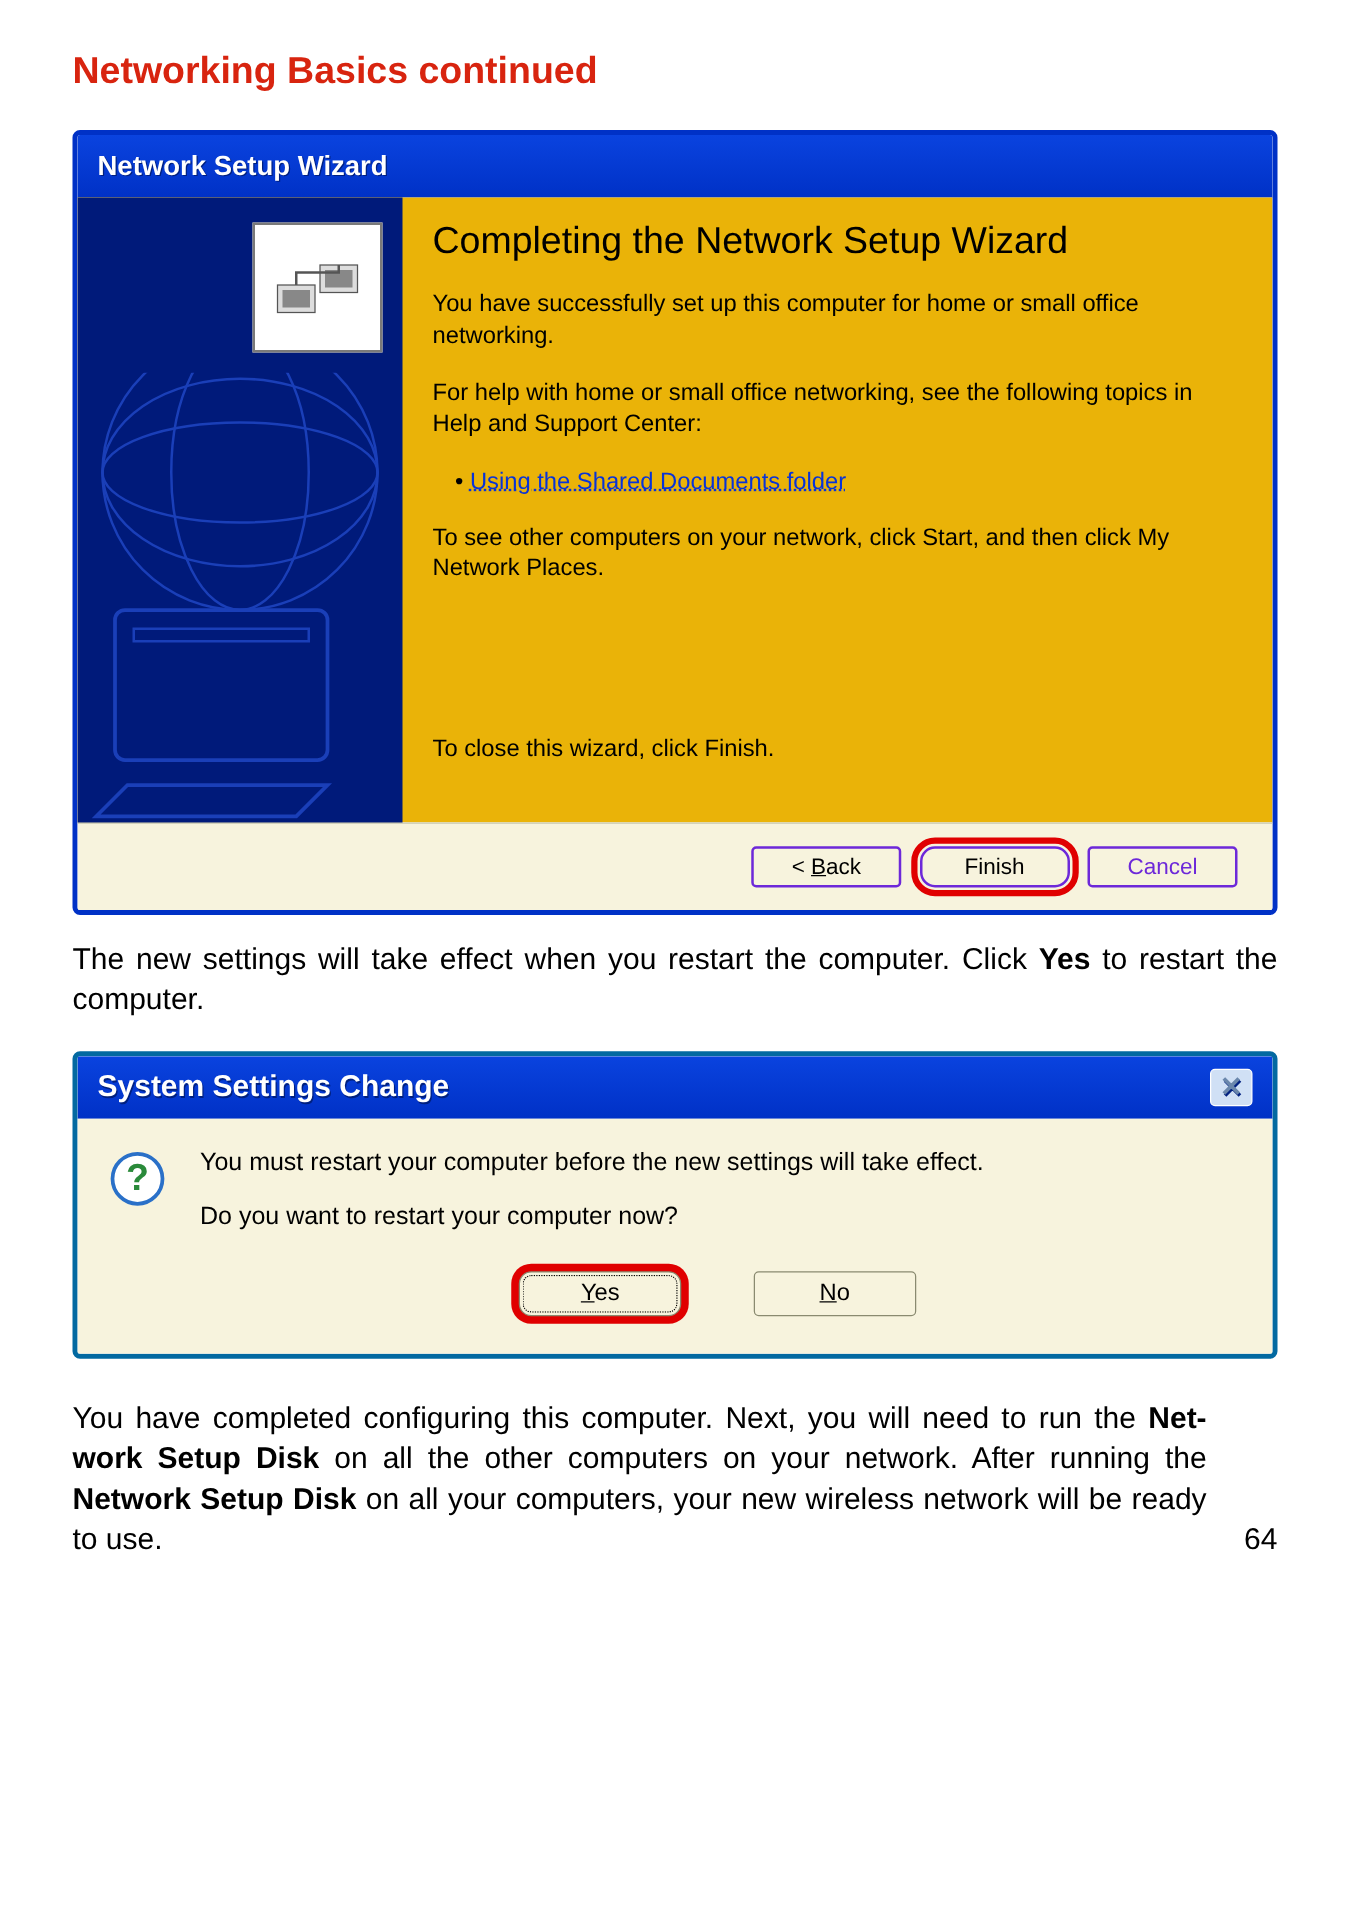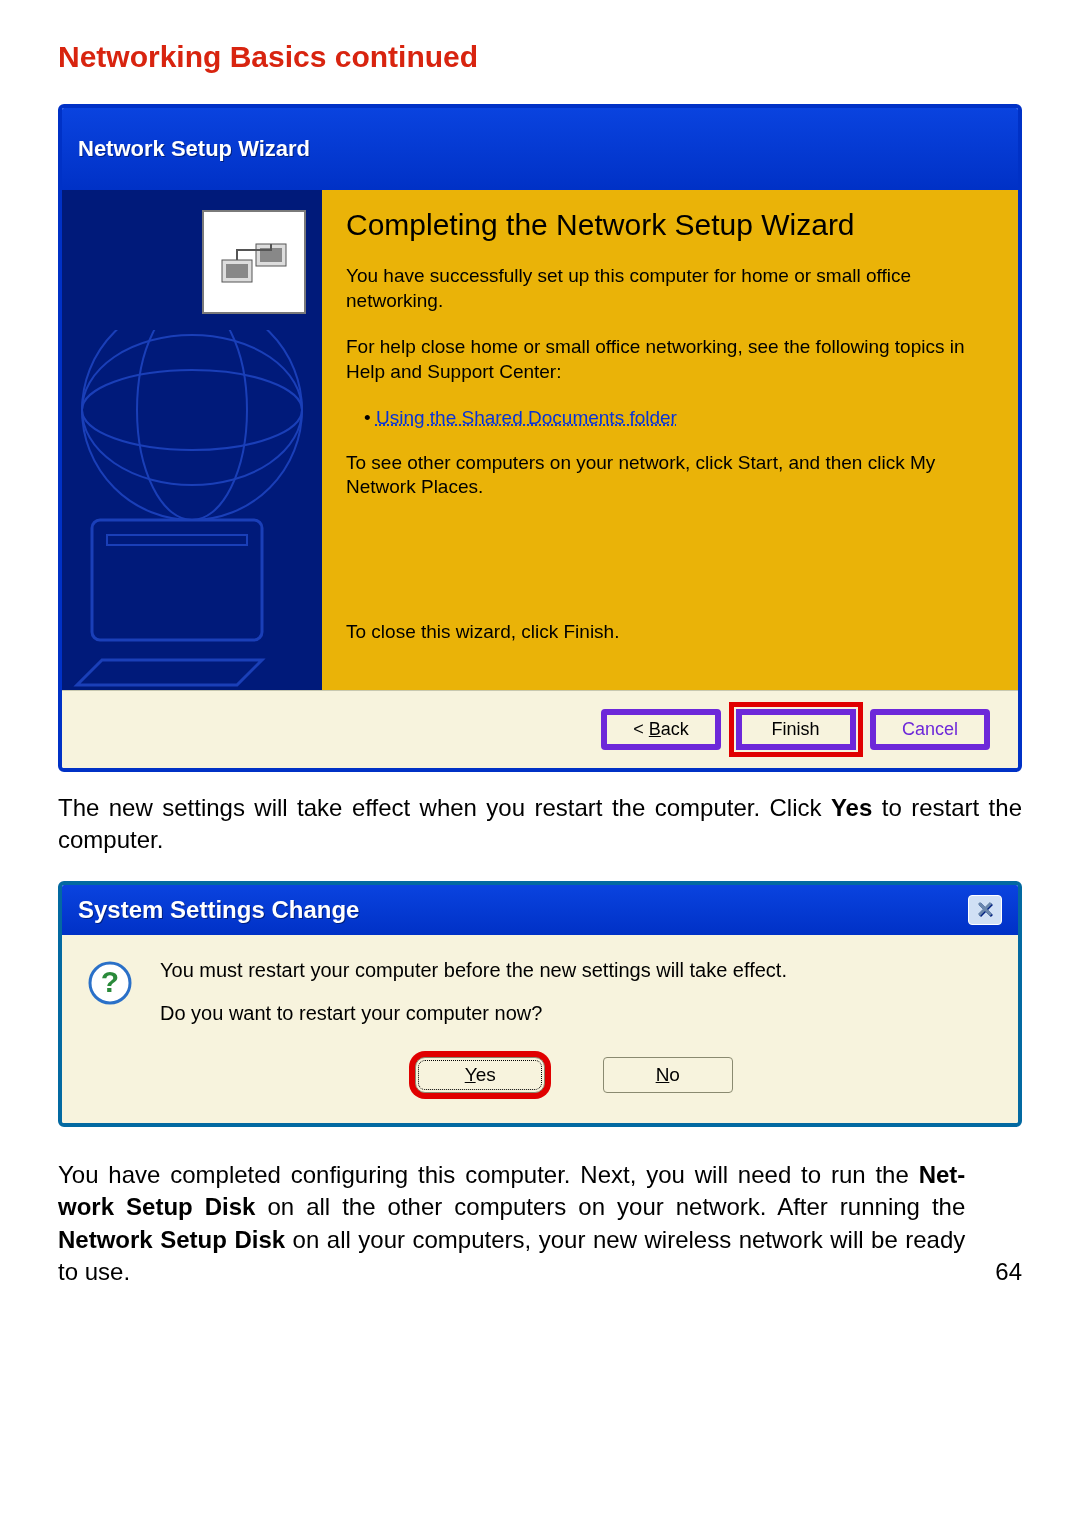--- a/index.html
+++ b/index.html
@@ -21,21 +21,21 @@
     border: 4px solid #0031c6;
     border-radius: 6px;
     overflow: hidden;
     margin-bottom: 20px;
   }
   .wizard-title {
     background: linear-gradient(#0a43df, #0031c6);
     color: #fff;
     font-weight: bold;
     font-size: 22px;
-    padding: 28px 16px;
+    padding: 12px 16px;
     text-shadow: 1px 1px 0 #002080;
   }
   .wizard-body {
     display: flex;
     background: #eab308;
   }
   .wizard-left {
     width: 260px;
     background: #001a7a;
     position: relative;
@@ -89,28 +89,28 @@
     padding: 18px 28px;
     text-align: right;
   }
   .wizard-footer button {
     font-family: Tahoma, Arial, sans-serif;
     font-size: 18px;
     padding: 4px 0;
     width: 120px;
     margin-left: 10px;
     background: #f7f3dd;
-    border: 6px solid #6d28d9;
+    border: 2px solid #6d28d9;
     border-radius: 4px;
     cursor: pointer;
   }
   .wizard-footer .highlight {
     outline: 5px solid #e00000;
     outline-offset: 2px;
-    border-radius: 0;
+    border-radius: 12px;
     text-align: center;
   }
   .wizard-footer .disabled { color: #6d28d9; cursor: default; }
   .body-text {
     font-size: 24px;
     line-height: 1.35;
     text-align: justify;
     margin: 12px 0 24px 0;
   }
   .body-text .bold { font-weight: bold; }
@@ -214,21 +214,21 @@
           <ellipse cx="130" cy="80" rx="110" ry="75" fill="none" stroke="#1a3fb8" stroke-width="2"></ellipse>
           <rect x="30" y="190" width="170" height="120" rx="8" fill="none" stroke="#1a3fb8" stroke-width="3"></rect>
           <rect x="45" y="205" width="140" height="10" fill="none" stroke="#1a3fb8" stroke-width="2"></rect>
           <path d="M40 330 L15 355 L175 355 L200 330 Z" fill="none" stroke="#1a3fb8" stroke-width="3"></path>
         </svg>
       </div>
     </div>
     <div class="wizard-right">
       <h2 class="wizard-heading">Completing the Network Setup Wizard</h2>
       <p class="wizard-p">You have successfully set up this computer for home or small office networking.</p>
-      <p class="wizard-p">For help close home or small office networking, see the following topics in Help and Support Center:</p>
+      <p class="wizard-p">For help with home or small office networking, see the following topics in Help and Support Center:</p>
       <ul class="wizard-list">
         <li><span class="wizard-link">Using the Shared Documents folder</span></li>
       </ul>
       <p class="wizard-p">To see other computers on your network, click Start, and then click My Network Places.</p>
       <p class="wizard-p wizard-close">To close this wizard, click Finish.</p>
     </div>
   </div>
   <div class="wizard-footer">
     <button><span>&lt; </span><span class="u">B</span><span>ack</span></button>
     <button class="highlight">Finish</button>

